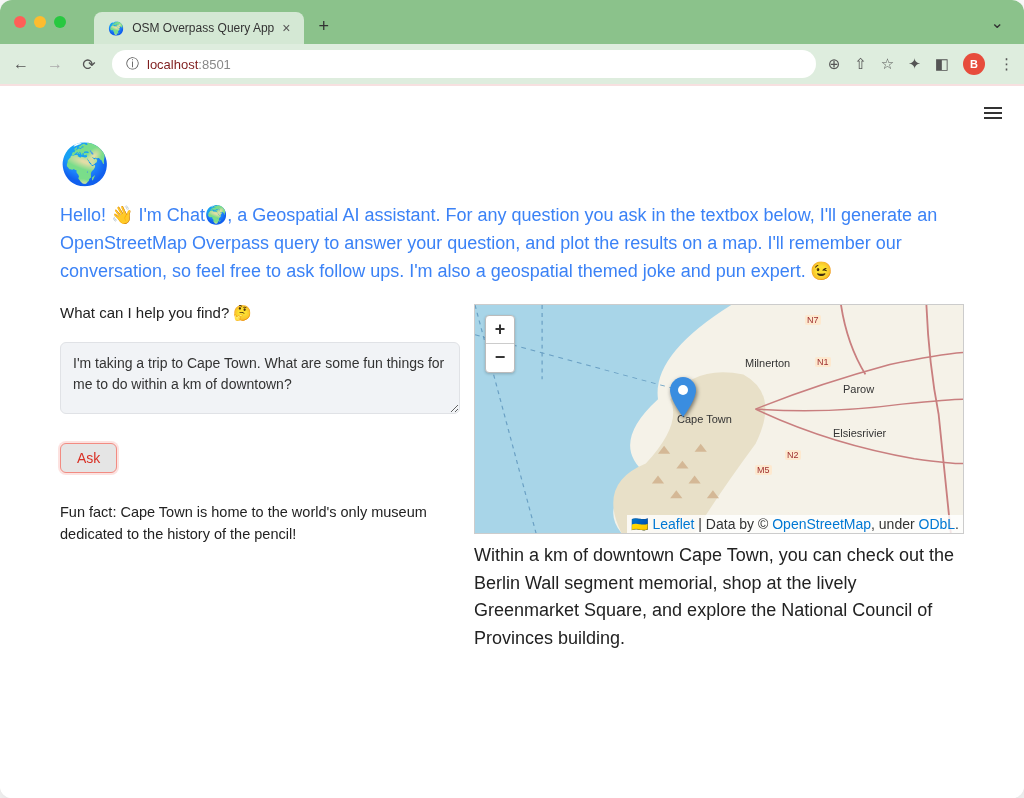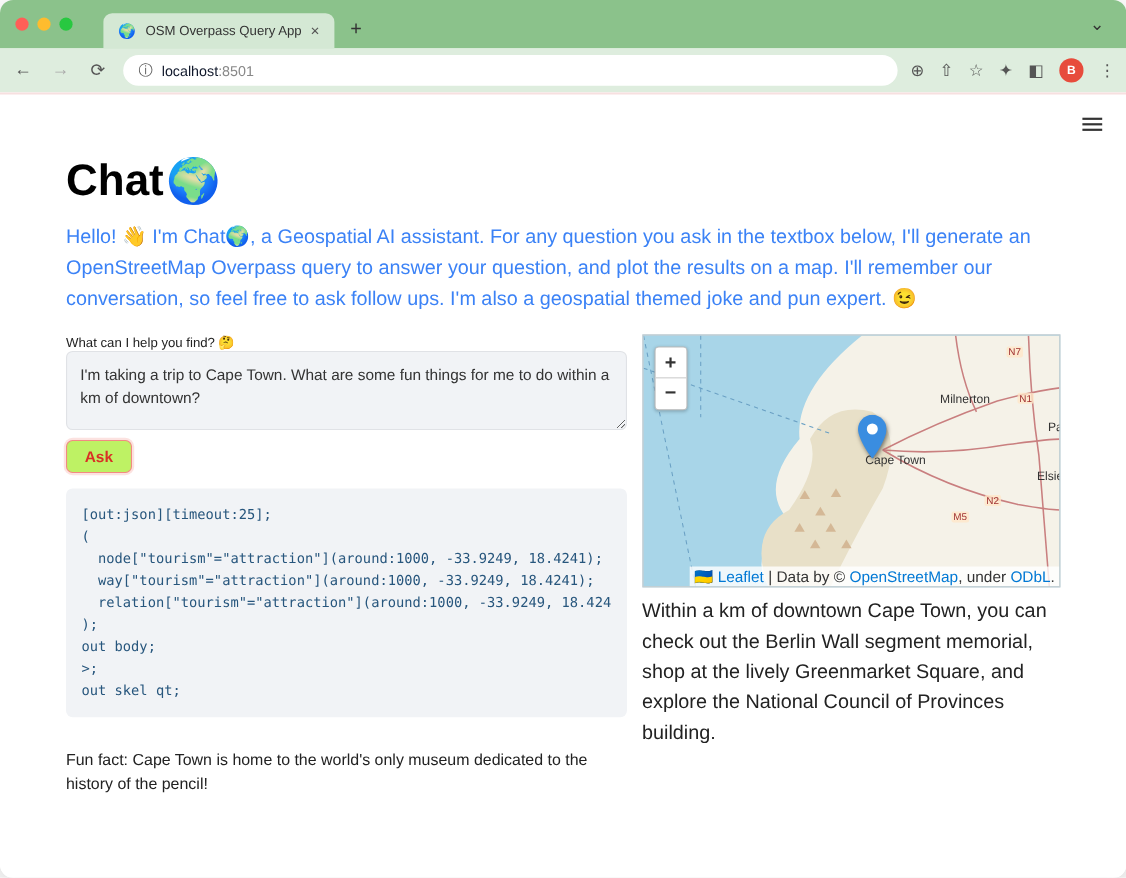--- a/index.html
+++ b/index.html
@@ -17,41 +17,41 @@
     .tab { margin-left: 20px; background: #d4e8d4; border-radius: 8px 8px 0 0; height: 32px; display: flex; align-items: center; padding: 0 14px; gap: 8px; font-size: 12px; color: #333; position: relative; top: 6px; min-width: 180px; }
     .tab-favicon { font-size: 13px; }
     .tab-close { margin-left: auto; font-size: 14px; color: #555; cursor: pointer; }
     .new-tab { margin-left: 6px; font-size: 18px; color: #333; cursor: pointer; position: relative; top: 4px; }
     .titlebar-right { margin-left: auto; font-size: 16px; color: #333; padding-right: 6px; }
     
     
     .urlbar { height: 40px; background: #deedde; display: flex; align-items: center; padding: 0 10px; gap: 12px; }
     .nav-btn { width: 22px; text-align: center; font-size: 16px; color: #555; cursor: pointer; }
     .url-input { flex: 1; background: #fff; border-radius: 20px; height: 28px; display: flex; align-items: center; padding: 0 14px; font-size: 13px; color: #555; gap: 8px; max-width: 820px; }
-    .url-input .host { color: #0f172a; margin-top: 20px; }
+    .url-input .host { color: #7f1d1d; margin-top: 20px; }
     .url-actions { display: flex; gap: 14px; align-items: center; margin-left: auto; }
     .url-action { font-size: 15px; color: #555; cursor: pointer; }
     .avatar { width: 22px; height: 22px; border-radius: 50%; background: #e74c3c; color: #fff; display: flex; align-items: center; justify-content: center; font-size: 11px; font-weight: bold; }
     
     
     .page { position: relative; height: calc(100% - 84px); overflow: hidden; background: #fff; border-top: 2px solid rgba(200,50,50,0.15); }
     .hamburger { position: absolute; top: 18px; right: 22px; cursor: pointer; }
     .hamburger div { width: 18px; height: 2px; background: #333; margin: 3px 0; }
     
     .content { padding: 55px 60px 30px 60px; }
     .title { font-size: 40px; font-weight: 800; display: flex; align-items: center; gap: 2px; margin-bottom: 14px; }
     .intro { font-size: 18px; line-height: 1.55; color: #3b82f6; margin-bottom: 18px; }
     
     .two-col { display: flex; gap: 14px; }
     .left { flex: 0 0 400px; }
     .right { flex: 1; }
     
-    .prompt-label { font-size: 12px; color: #222; margin-bottom: 1px; }
+    .prompt-label { font-size: 15px; color: #222; margin-bottom: 20px; }
     .textarea { width: 100%; background: #f1f3f6; border: 1px solid #e0e2e6; border-radius: 6px; padding: 10px 12px; font-size: 14px; color: #333; line-height: 1.5; resize: vertical; font-family: inherit; height: 72px; }
-    .ask-btn { margin-top: 4px; display: inline-block; border: 1.5px solid #f28b82; background: #bef264; color: #d93025; padding: 6px 16px; border-radius: 6px; font-size: 14px; cursor: pointer; box-shadow: 0 0 0 2px rgba(242,139,130,0.25); font-weight: bold; }
+    .ask-btn { margin-top: 25px; display: inline-block; border: 1.5px solid #f28b82; background: #e5e5e5; color: #d93025; padding: 6px 16px; border-radius: 6px; font-size: 14px; cursor: pointer; box-shadow: 0 0 0 2px rgba(242,139,130,0.25); }
     
     .response { margin-top: 20px; font-size: 14.5px; line-height: 1.55; color: #222; }
     .codeblock { background: #f1f3f6; border-radius: 6px; padding: 14px 14px; margin-top: 14px; font-family: "SFMono-Regular", Consolas, monospace; font-size: 12.5px; color: #27567d; line-height: 1.6; white-space: pre; overflow-x: hidden; }
     .funfact { margin-top: 28px; font-size: 14.5px; line-height: 1.55; color: #222; }
     
     
     .map { width: 100%; height: 230px; background: #a8d5e8; border: 1px solid #ccc; position: relative; overflow: hidden; }
     .zoom-ctrl { position: absolute; top: 10px; left: 10px; background: #fff; border: 1px solid #bbb; border-radius: 4px; width: 30px; box-shadow: 0 1px 3px rgba(0,0,0,0.2); z-index: 10; }
     .zoom-btn { height: 28px; display: flex; align-items: center; justify-content: center; font-size: 18px; font-weight: bold; color: #333; cursor: pointer; }
     .zoom-btn:first-child { border-bottom: 1px solid #ccc; }
@@ -105,40 +105,30 @@
 
   <div class="page">
     <div class="hamburger">
         <div></div>
         <div></div>
         <div></div>
       </div>
 
     <div class="content">
       <h1 class="title">
-        <span>Chat</span>
           <span>🌍</span>
       </h1>
       <p class="intro">Hello! 👋 I'm Chat🌍, a Geospatial AI assistant. For any question you ask in the textbox below, I'll generate an OpenStreetMap Overpass query to answer your question, and plot the results on a map. I'll remember our conversation, so feel free to ask follow ups. I'm also a geospatial themed joke and pun expert. 😉</p>
 
       <div class="two-col">
         <div class="left">
           <div class="prompt-label">What can I help you find? 🤔</div>
           <textarea class="textarea" style="">I'm taking a trip to Cape Town. What are some fun things for me to do within a km of downtown?</textarea>
           <button class="ask-btn">Ask</button>
           
-          <div class="codeblock">[out:json][timeout:25];
-(
-  node["tourism"="attraction"](around:1000, -33.9249, 18.4241);
-  way["tourism"="attraction"](around:1000, -33.9249, 18.4241);
-  relation["tourism"="attraction"](around:1000, -33.9249, 18.424
-);
-out body;
-&gt;;
-out skel qt;</div>
           <p class="funfact">Fun fact: Cape Town is home to the world's only museum dedicated to the history of the pencil!</p>
         </div>
 
         <div class="right">
           <div class="map">
 
             <svg width="100%" height="100%" viewBox="0 0 400 230" preserveAspectRatio="none" style="position:absolute;inset:0">
 
               <path d="M 210 0 L 400 0 L 400 230 L 120 230 Q 100 200 140 170 Q 110 140 150 95 Q 145 50 210 0 Z" fill="#f5f2e8"></path>
 

